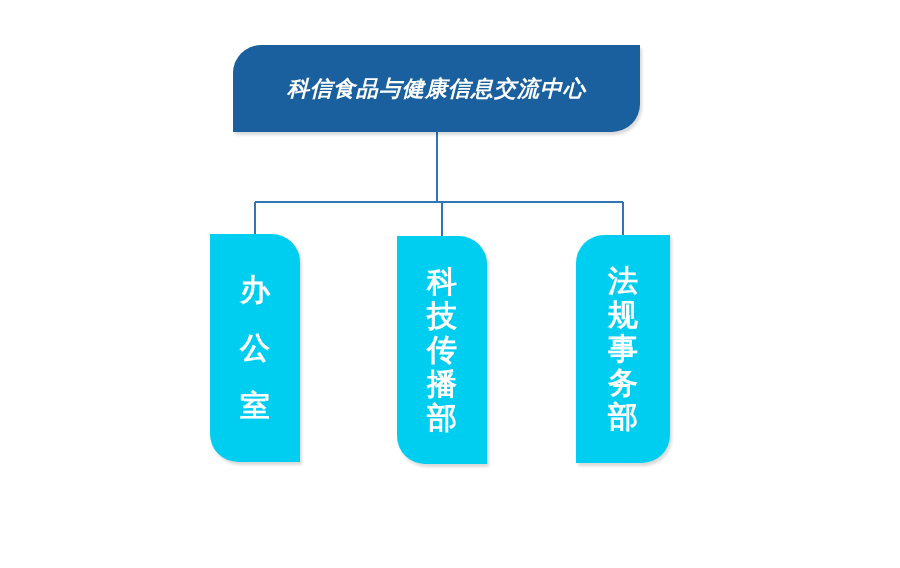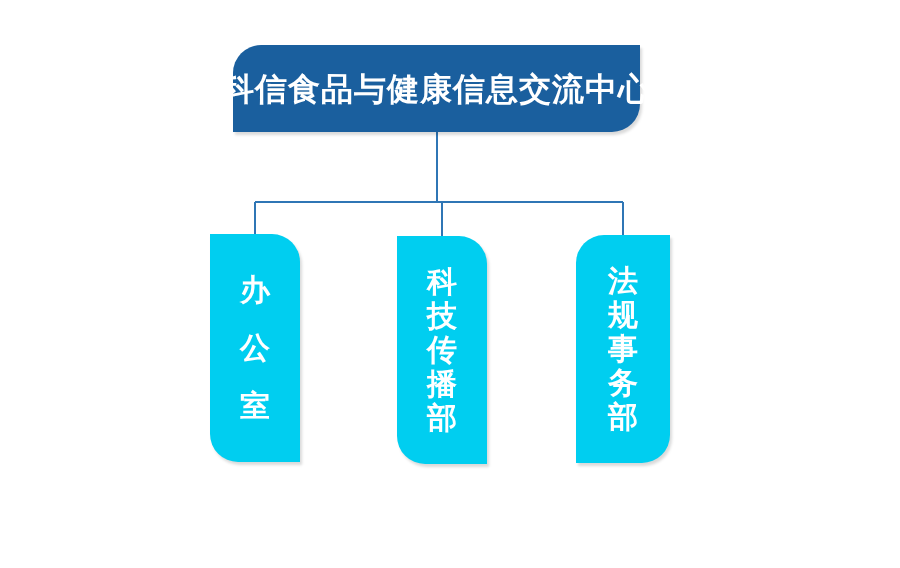--- a/index.html
+++ b/index.html
@@ -26,24 +26,25 @@
     box-sizing: border-box;
   }
   .root-node {
     left: 233px; top: 45px;
     width: 407px; height: 87px;
     background: #1a5f9e;
     border-radius: 28px 0 28px 0; 
     box-shadow: 2px 3px 3px rgba(0,0,0,0.15);
   }
   .root-label {
-    font-size: 32px;
+    font-size: 22px;
     letter-spacing: 1px;
     white-space: nowrap;
     line-height: 1;
+    font-style: italic;
   }
   .dept-node {
     top: 234px;
     width: 90px; height: 228px;
     background: #00cef0;
     flex-direction: column;
     font-size: 30px;
     box-shadow: 2px 3px 3px rgba(0,0,0,0.15);
   }
   .dept-node .vchar { display: block; line-height: 1; }

